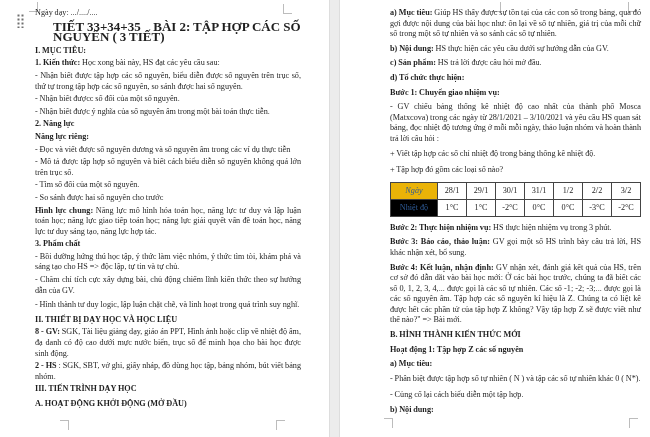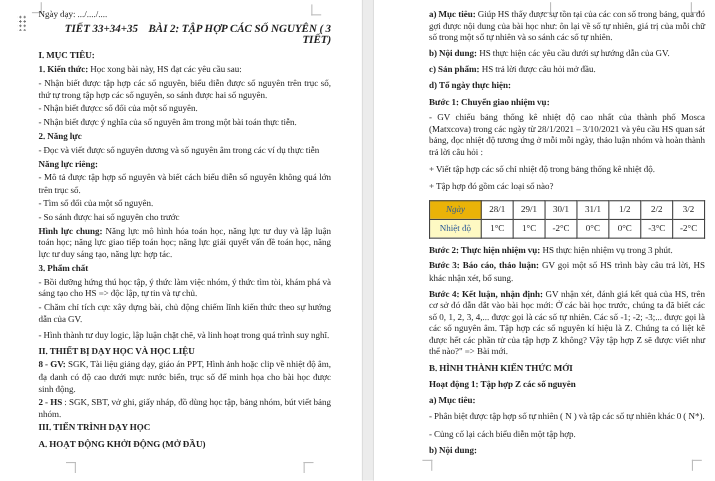--- a/index.html
+++ b/index.html
@@ -18,22 +18,22 @@
   .col{position:absolute;top:8px;}
   .col-left{left:35px;width:266px;}
   .col-right{left:390px;width:251px;top:8px;}
   .para{
     margin:0 0 2px 0;font-size:8.2px;line-height:10.6px;text-align:justify;
     word-spacing:-0.2px;
   }
   .col-right .para{margin-bottom:4px;}
   .para b{font-weight:bold;}
   .title{
-    font-weight:bold;text-align:right;white-space:pre-wrap;
-    padding-left:18px;font-size:10px;margin-bottom:3px;font-style:italic;
+    font-weight:bold;text-align:left;white-space:pre-wrap;
+    padding-left:18px;font-size:13px;margin-bottom:3px;
   }
   .date{margin-bottom:3px;}
   .g4{margin-top:4px;}
   .g6{margin-top:6px;font-family:Liberation Serif, serif;}
   
   .temp-table{
     border-collapse:collapse;width:100%;margin:6px 0 6px 0;
     font-size:8.2px;table-layout:fixed;
   }
   .temp-table td{
@@ -72,22 +72,22 @@
 <div class="col col-left">
   <p class="para date">Ngày dạy: .../..../....</p>
   <p class="para title">TIẾT 33+34+35   BÀI 2: TẬP HỢP CÁC SỐ NGUYÊN ( 3 TIẾT)</p>
   <div>
       <p class="para"><b>I. MỤC TIÊU:</b></p>
       <p class="para"><b>1. Kiến thức:</b>  Học xong bài này, HS đạt các yêu cầu sau:</p>
       <p class="para">- Nhận biết được tập hợp các số nguyên, biểu diễn được số nguyên trên trục số, thứ tự trong tập hợp các số nguyên, so sánh được hai số nguyên.</p>
       <p class="para">- Nhận biết đượcc số đối của một số nguyên.</p>
       <p class="para">- Nhận biết được ý nghĩa của số nguyên âm trong một bài toán thực tiễn.</p>
       <p class="para"><b>2. Năng lực</b></p>
+      <p class="para"><b>Năng lực riêng:</b></p>
       <p class="para">- Đọc và viết được số nguyên dương và số nguyên âm  trong các ví dụ thực tiễn</p>
-      <p class="para"><b>Năng lực riêng:</b></p>
       <p class="para">- Mô tả được tập hợp số nguyên và biết cách biểu diễn số nguyên không quá lớn trên trục số.</p>
       <p class="para">- Tìm số đối của một số nguyên.</p>
       <p class="para">- So sánh được hai số nguyên cho trước</p>
       <p class="para"><b>Hình lực chung:</b> Năng lực mô hình hóa toán học, năng lực tư duy và lập luận toán học; năng lực giao tiếp toán học; năng lực giải quyết vấn đề toán học, năng lực tư duy sáng tạo, năng lực hợp tác.</p>
       <p class="para"><b>3. Phẩm chất</b></p>
       <p class="para">- Bồi dưỡng hứng thú học tập, ý thức làm việc nhóm, ý thức tìm tòi, khám phá và sáng tạo cho HS =&gt; độc lập, tự tin và tự chủ.</p>
       <p class="para">- Chăm chỉ tích cực xây dựng bài, chủ động chiếm lĩnh kiến thức theo sự hướng dẫn của GV.</p>
       <p class="para g4">- Hình thành tư duy logic, lập luận chặt chẽ, và linh hoạt trong quá trình suy nghĩ.</p>
       <p class="para g4"><b>II. THIẾT BỊ DẠY HỌC VÀ HỌC LIỆU</b></p>
       <p class="para"><b>8 - GV:</b>  SGK, Tài liệu giảng dạy, giáo án PPT, Hình ảnh hoặc clip về nhiệt độ âm, đạ danh có độ cao dưới mực nước biển, trục số để minh họa cho bài học được sinh động.</p>
@@ -97,41 +97,41 @@
     </div>
 </div>
 
 <div class="gutter"></div>
 
 <div class="col col-right">
   <div>
       <p class="para"><b>a) Mục tiêu:</b> Giúp HS thấy được sự tồn tại của các con số trong bảng, qua đó gợi được nội dung của bài học như: ôn lại về số tự nhiên, giá trị của mỗi chữ số trong một số tự nhiên và so sánh các số tự nhiên.</p>
       <p class="para"><b>b) Nội dung:</b> HS thực hiện các yêu cầu dưới sự hướng dẫn của GV.</p>
       <p class="para g4"><b>c) Sản phẩm:</b> HS trả lời được câu hỏi mở đầu.</p>
-      <p class="para g4"><b>d) Tổ ngày thực hiện:</b></p>
+      <p class="para g4"><b>d) Tổ chức thực hiện:</b></p>
       <p class="para"><b>Bước 1: Chuyển giao nhiệm vụ:</b></p>
       <p class="para">- GV chiếu bảng thống kê nhiệt độ cao nhất của thành phố Mosca (Matxcova) trong các ngày từ 28/1/2021 – 3/10/2021 và yêu cầu HS quan sát bảng, đọc nhiệt độ tương ứng ở mỗi mỗi ngày, thảo luận nhóm và hoàn thành trả lời câu hỏi :</p>
       <p class="para">+ Viết tập hợp các số chỉ nhiệt độ trong bảng thống kê nhiệt độ.</p>
       <p class="para g6">+ Tập hợp đó gồm các loại số nào?</p>
     </div>
 
   <table class="temp-table">
     <tbody>
       <tr>
         <td class="thc" style="background: #eab308; color: rgb(46, 91, 151); font-style: italic;">Ngày</td>
         <td>28/1</td>
         <td>29/1</td>
         <td>30/1</td>
         <td>31/1</td>
         <td>1/2</td>
         <td>2/2</td>
         <td>3/2</td>
       </tr>
       <tr>
-        <td class="thc" style="background: #fef9c3; color: rgb(46, 91, 151);">Nhiệt độ</td>
+        <td class="thc" style="background: #000000; color: rgb(46, 91, 151);">Nhiệt độ</td>
         <td>1°C</td>
         <td>1°C</td>
         <td>-2°C</td>
         <td>0°C</td>
         <td>0°C</td>
         <td>-3°C</td>
         <td>-2°C</td>
       </tr>
     </tbody>
   </table>

